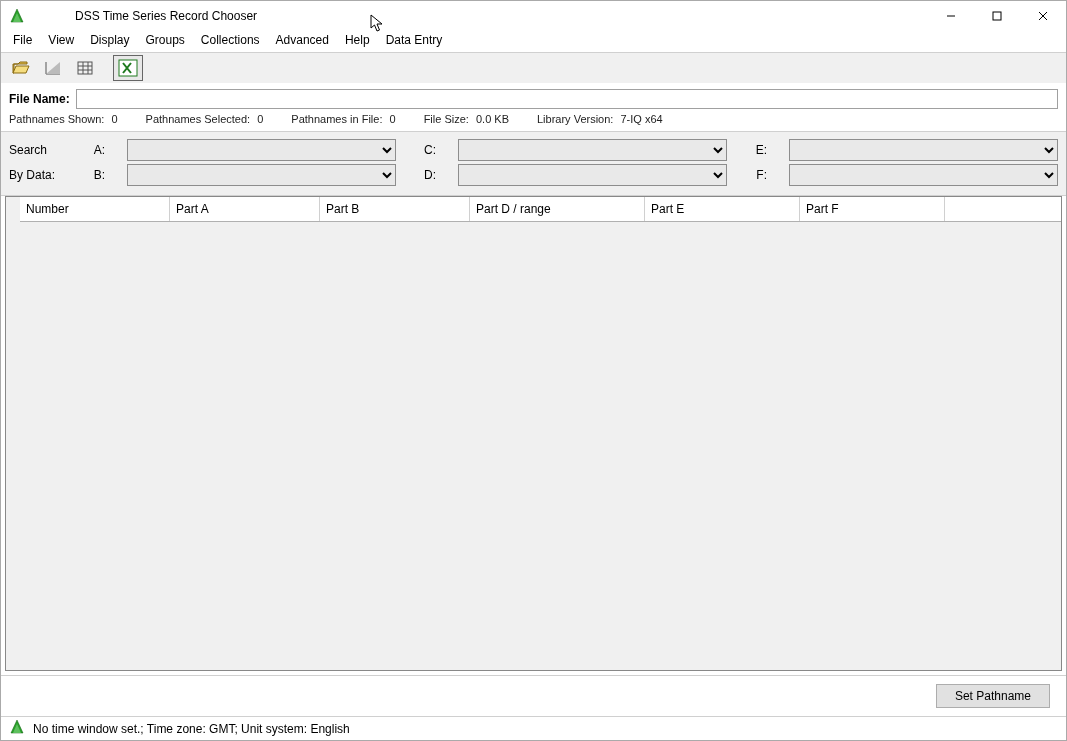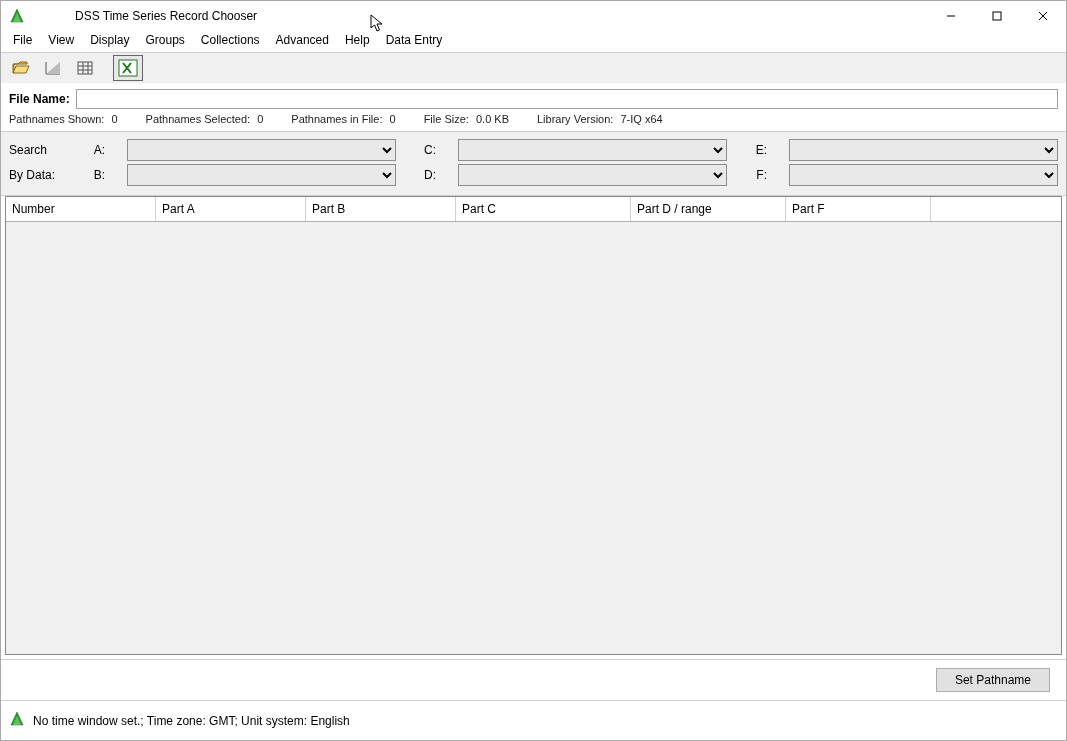--- a/index.html
+++ b/index.html
@@ -122,20 +122,21 @@
 
 
 .table-container {
   flex: 1;
   margin: 0 4px 4px 4px;
   border: 1px solid #888;
   background: #f0f0f0;
   display: flex;
   flex-direction: column;
   overflow: hidden;
+  padding-left: 14px;
 }
 .table-header {
   display: grid;
   grid-template-columns: 150px 150px 150px 175px 155px 145px 1fr;
   background: #ffffff;
   border-bottom: 1px solid #b0b0b0;
 }
 .table-header .th {
   border-right: 1px solid #d0d0d0;
   padding: 4px 6px;
@@ -160,21 +161,21 @@
 .button-row button {
   padding: 4px 18px;
   font-size: 12px;
   background: #e1e1e1;
   border: 1px solid #adadad;
   cursor: pointer;
 }
 
 
 .statusbar {
-  height: 40px;
+  height: 24px;
   display: flex;
   align-items: center;
   padding: 0 8px;
   gap: 8px;
   font-size: 12px;
   border-top: 1px solid #d0d0d0;
   background: #fff;
 }
 
 
@@ -317,22 +318,22 @@
     <span class="partlabel">F:</span>
     <select><option></option></select>
   </div>
 </div>
 
 <div class="table-container">
   <div class="table-header">
     <div class="th">Number</div>
     <div class="th">Part A</div>
     <div class="th">Part B</div>
-    <div class="th">Part C</div>
     <div class="th">Part D / range</div>
+    <div class="th">Part E</div>
     <div class="th">Part F</div>
   </div>
   <div class="table-body"></div>
 </div>
 
 <div class="button-row">
   <button>Set Pathname</button>
 </div>
 
 <div class="statusbar">

